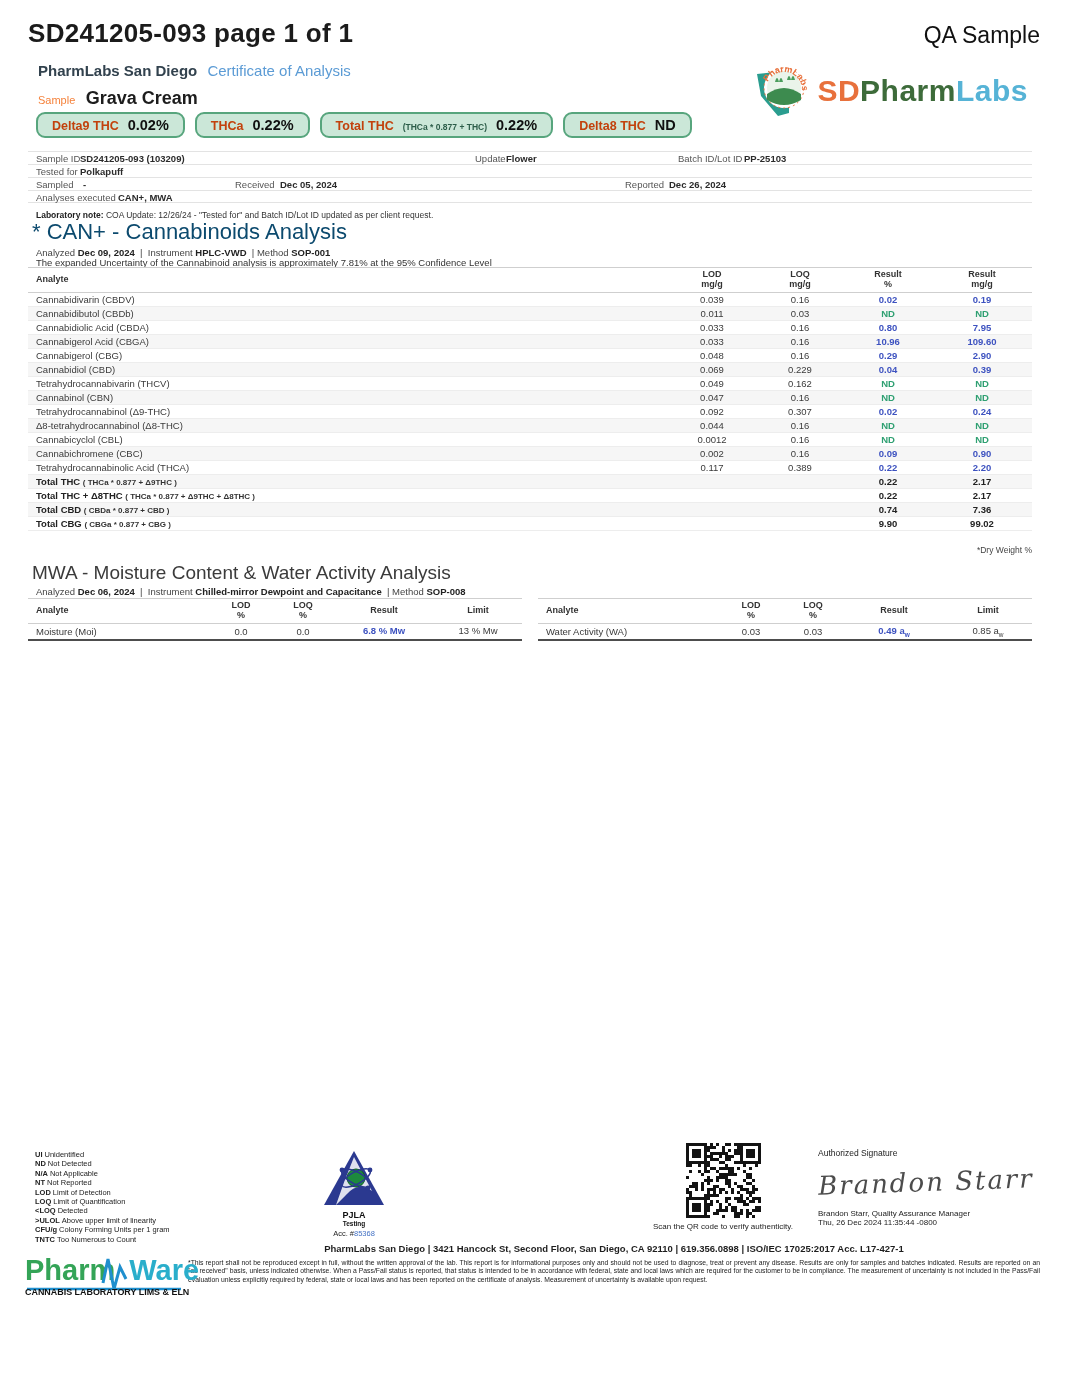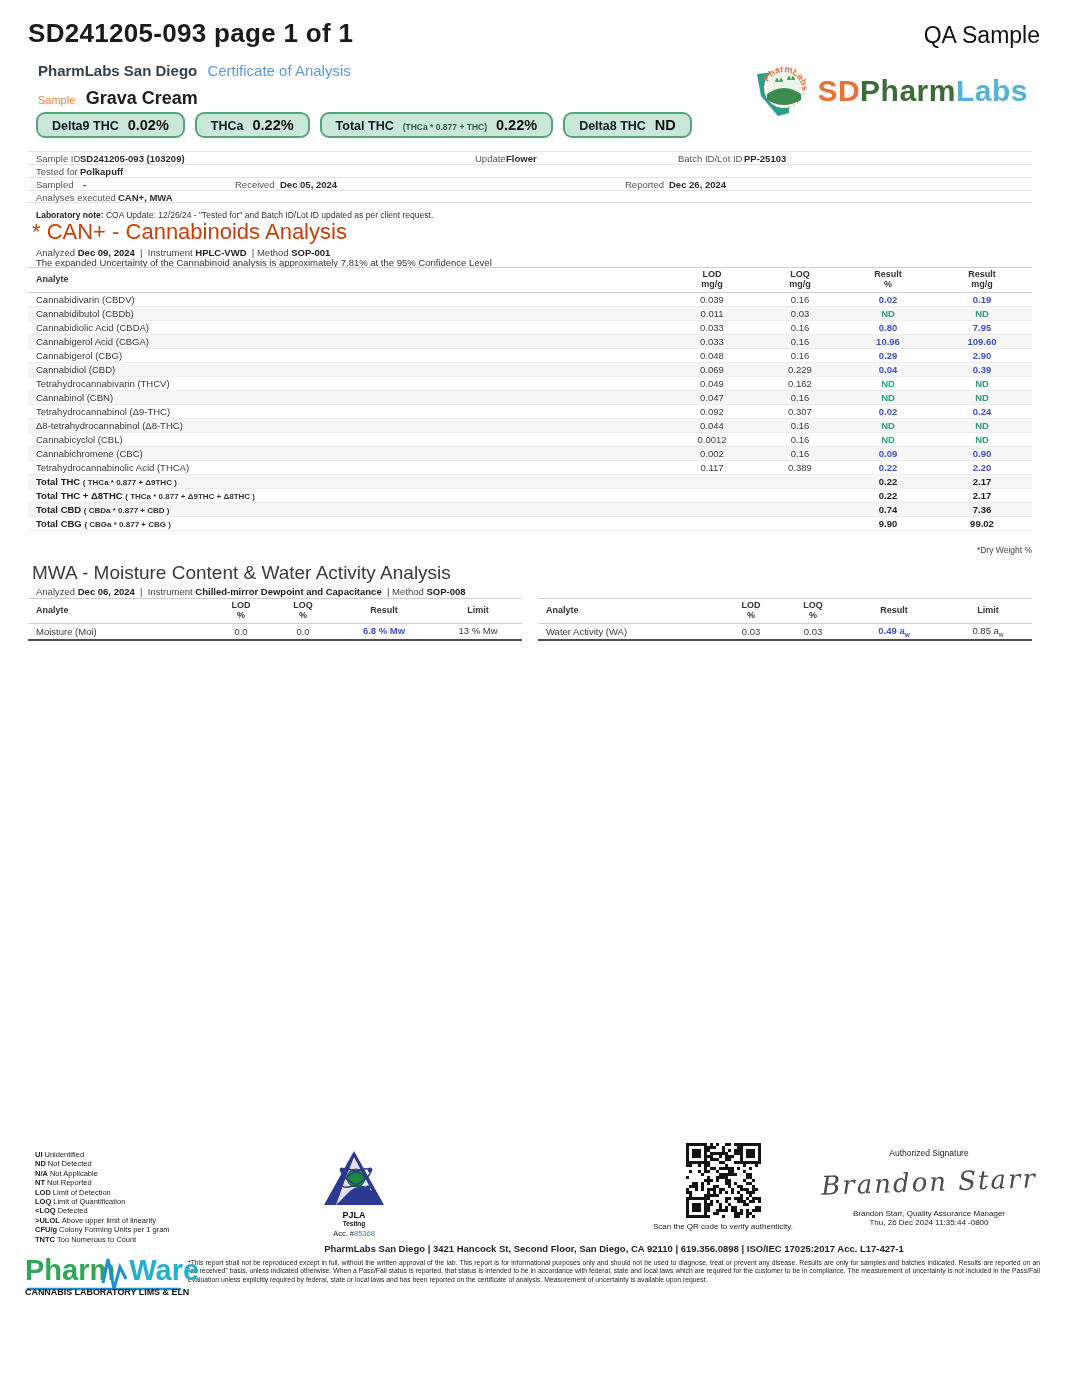--- a/index.html
+++ b/index.html
@@ -16,34 +16,34 @@
   .doc-type { color:#5b9bd5; margin-left:6px; }
   .sdlogo { position:absolute; right:40px; top:60px; display:flex; align-items:center; }
   .sdlogo-text { font-size:30px; font-weight:700; margin-left:4px; letter-spacing:.5px; }
   .sdlogo-sd { color:#e8713c; } .sdlogo-pharm { color:#3d6b3a; } .sdlogo-labs { color:#56b3d6;margin-top:24px; }
   .sample-line { position:absolute; left:38px; top:88px; }
   .sample-label { font-size:11px; color:#f5823c; margin-right:6px; }
   .sample-name { font-size:18px; font-weight:700; color:#1d1d1d; }
   
   .pills { position:absolute; left:36px; top:112px; display:flex; gap:10px; }
   .pill { display:flex; align-items:baseline; gap:9px; border:2px solid #57a57d; background:#cbe7d8; border-radius:9px; padding:3px 14px; }
-  .pill-label { font-size:12.5px; font-weight:600; color:#0f172a; }
+  .pill-label { font-size:12.5px; font-weight:600; color:#c2410c; }
   .pill-formula { font-size:8.5px; font-weight:600; color:#2c5d49; }
   .pill-formula:empty { display:none; }
   .pill-value { font-size:14.5px; font-weight:700; color:#101010; }
   
   .info { position:absolute; left:28px; top:151px; width:1004px; font-size:9.5px; color:#555; }
   .info-row { position:relative; height:13px; line-height:13px; border-top:1px solid #e3e3e3; }
   .info-row:last-child { border-bottom:1px solid #e3e3e3; }
   .info b { color:#2b2b2b; }
   .fx { position:absolute; white-space:nowrap; }
   .lab-note { position:absolute; left:36px; top:210px; font-size:8.5px; color:#333; }
   .lab-note b { color:#222;text-align:center; }
   
-  .can-title { position:absolute; left:32px; top:219px; font-size:22px; font-weight:500; color:#c2410c; }
+  .can-title { position:absolute; left:32px; top:219px; font-size:22px; font-weight:500; color:#0c4a6e; }
   .meta { font-size:9.5px; color:#444; }
   .meta b { color:#222; }
   .can-meta { position:absolute; left:36px; top:247px; }
   .uncertainty { position:absolute; left:36px; top:257px; font-size:9.5px; color:#333; }
   
   table { border-collapse:collapse; }
   .can-table { position:absolute; left:28px; top:267px; width:1004px; font-size:9.5px; }
   .can-table thead th { border-top:1px solid #cfcfcf; border-bottom:1px solid #cfcfcf; font-size:9px; line-height:9.5px; padding:2px 0 3px; font-weight:700; color:#333; }
   .can-table th.name-h { text-align:left; padding-left:8px; vertical-align:middle; }
   .can-table td { height:14px; padding:0; }
@@ -76,21 +76,21 @@
   .pjla-name { font-size:9px; font-weight:700; color:#111; margin-top:1px; }
   .pjla-sub { font-size:6.5px; font-weight:700; color:#111; }
   .pjla-acc { font-size:7.5px; color:#222; margin-top:2px; }
   .pjla-acc span { color:#4472c4; }
   .licenses { position:absolute; left:428px; top:1158px; width:200px; text-align:center; font-size:9px; line-height:15.5px; color:#222; }
   .lic-val { color:#f5823c; font-weight:600; }
   .qr-block { position:absolute; left:648px; top:1143px; width:150px; text-align:center; }
   .qr { width:75px; height:75px; margin:0 auto; display:grid; grid-template-columns:repeat(25,3px); grid-template-rows:repeat(25,3px); }
   .qr div { background:#131313; }
   .qr-caption { font-size:8px; color:#222; margin-top:4px; }
-  .sig-block { position:absolute; left:818px; top:1148px; width:222px; text-align:center; }
+  .sig-block { position:absolute; left:818px; top:1148px; width:222px; text-align:left; }
   .sig-title { font-size:8.5px; color:#222; }
   .sig-script { font-family:"DejaVu Serif", serif; font-style:italic; font-size:26px; color:#4c4c4c; margin-top:9px; transform:rotate(-2deg); letter-spacing:2px; white-space:nowrap; }
   .sig-name { font-size:8px; color:#222; margin-top:12px; }
   .sig-date { font-size:8px; color:#222; }
   .footer-text { position:absolute; left:188px; top:1243px; width:852px; }
   .address { text-align:center; font-size:9.5px; font-weight:600; color:#1e1e1e; }
   .disclaimer { margin-top:5px; font-size:6.8px; line-height:8.3px; color:#222; text-align:justify; }
   .pharmware { position:absolute; left:25px; top:1253px; width:160px; }
   .pw-logo { position:relative; font-size:29px; font-weight:700; white-space:nowrap; line-height:34px; }
   .pw-pharm { color:#34a457; } .pw-ware { color:#2aaecb; margin-left:14px; }

